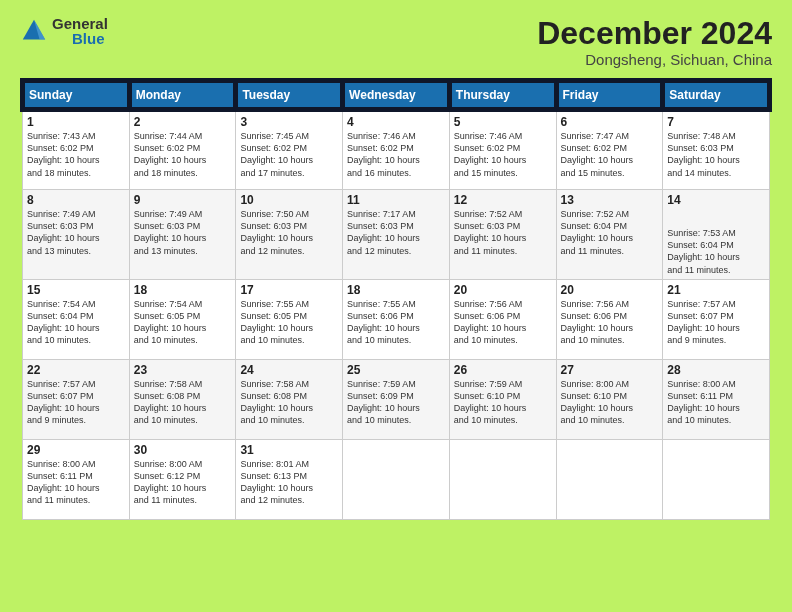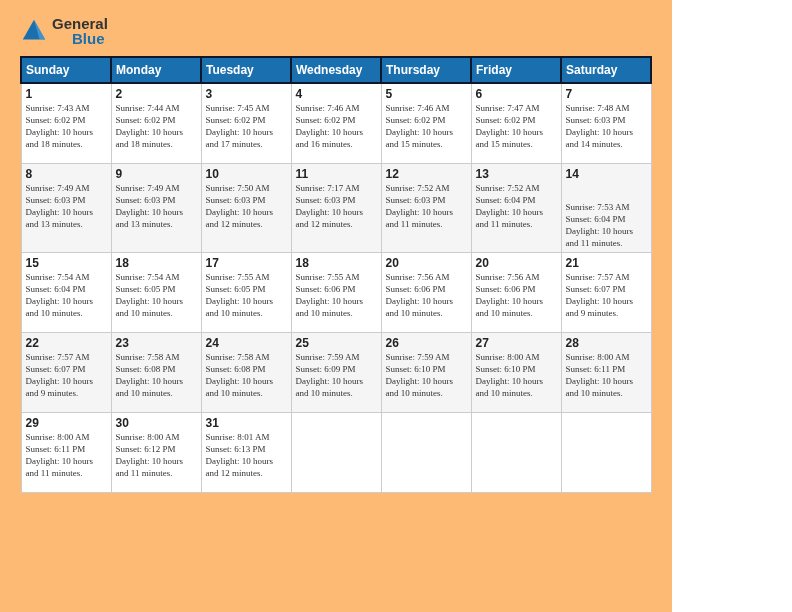--- a/index.html
+++ b/index.html
@@ -4,24 +4,24 @@
   <style>
     * { box-sizing: border-box; margin: 0; padding: 0; }
     body {
       font-family: Arial, sans-serif;
       background: #fff;
       width: 792px;
       height: 612px;
       overflow: hidden;
     }
     .page {
-      width: 672px;
+      width: 792px;
       height: 612px;
       padding: 16px 20px 10px 20px;
-      background: #fdba74;
+      background: #bef264;
     }
     .header {
       display: flex;
       justify-content: space-between;
       align-items: flex-start;
       margin-bottom: 10px;
     }
     .logo {
       display: flex;
       align-items: center;
@@ -65,21 +65,21 @@
       width: 100%;
       border-collapse: collapse;
     }
     .calendar th {
       background: #1a6faf;
       color: #fff;
       font-size: 12px;
       font-weight: bold;
       padding: 5px 4px;
       text-align: left;
-      border: 2px solid #0f172a;
+      border: 5px solid #0f172a;
     }
     .calendar td {
       border: 1px solid #ccc;
       vertical-align: top;
       padding: 3px 4px;
       width: calc(100% / 7);
       font-size: 9.5px;
       color: #333;
       background: #fff;
       height: 80px;
@@ -91,40 +91,43 @@
       font-size: 12px;
       font-weight: bold;
       color: #222;
       display: block;
       margin-bottom: 1px;
     }
     .day-info {
       font-size: 9px;
       line-height: 1.35;
       color: #333;
-      font-family: Liberation Serif, serif;
     }
     .empty-cell {
       background: #fff !important;
     }
   </style>
 </head>
 <body>
 
 <div class="page">
   <div class="header">
     <div class="logo">
       <svg class="logo-icon" viewBox="0 0 40 40" xmlns="http://www.w3.org/2000/svg">
         <polygon points="20,4 36,32 4,32" fill="#1a6faf"></polygon>
         <polygon points="20,4 36,32 28,32" fill="#5aaae0" opacity="0.6"></polygon>
       </svg>
       <div class="logo-text">
         <span class="logo-general">General</span>
         <span class="logo-blue">Blue</span>
       </div>
+    </div>
+    <div class="title-block">
+      <div class="month-title">December 2024</div>
+      <div class="location">Dongsheng, Sichuan, China</div>
     </div>
   </div>
 
   <table class="calendar">
     <thead>
       <tr>
         <th>Sunday</th>
         <th>Monday</th>
         <th>Tuesday</th>
         <th>Wednesday</th>

